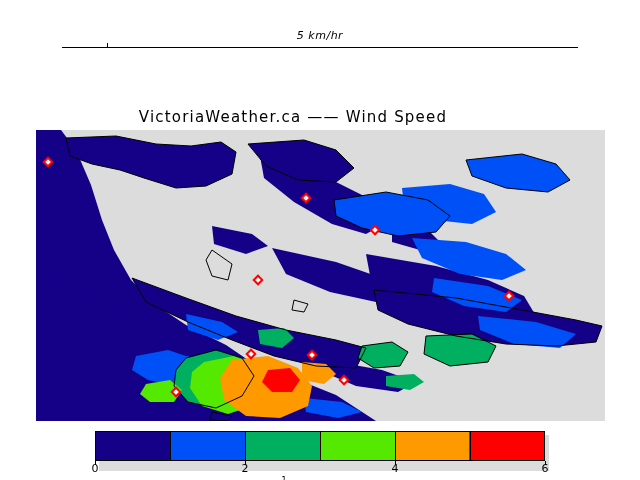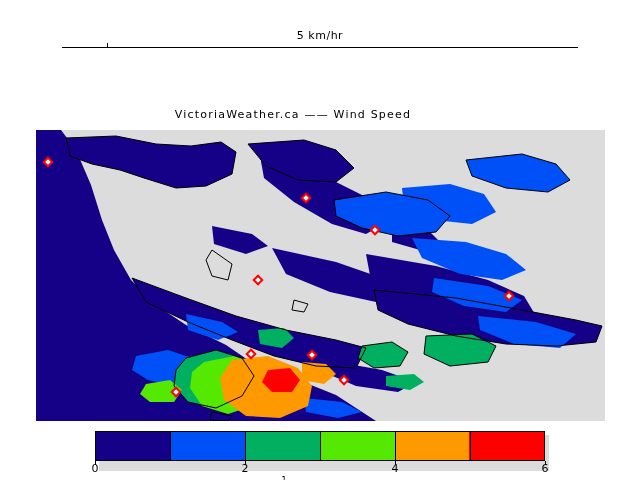--- a/index.html
+++ b/index.html
@@ -26,20 +26,21 @@
   }
   #barb-scale-label {
     position: absolute;
     left: 0;
     top: 0;
     width: 640px;
     text-align: center;
     font-size: 11px;
     letter-spacing: 0.5px;
     line-height: 12px;
+    font-style: italic;
   }
   #barb-scale-line {
     position: absolute;
     left: 62px;
     top: 17px;
     width: 516px;
     height: 1px;
     background: #000000;
   }
   #barb-scale-tick {
@@ -51,21 +52,21 @@
     background: #000000;
   }
 
   
   #page-title {
     position: absolute;
     left: 0;
     top: 108px;
     width: 586px;
     text-align: center;
-    font-size: 11px;
+    font-size: 15px;
     letter-spacing: 1.2px;
     white-space: pre;
   }
 
   
   #map-panel {
     position: absolute;
     left: 36px;
     top: 130px;
     width: 569px;

